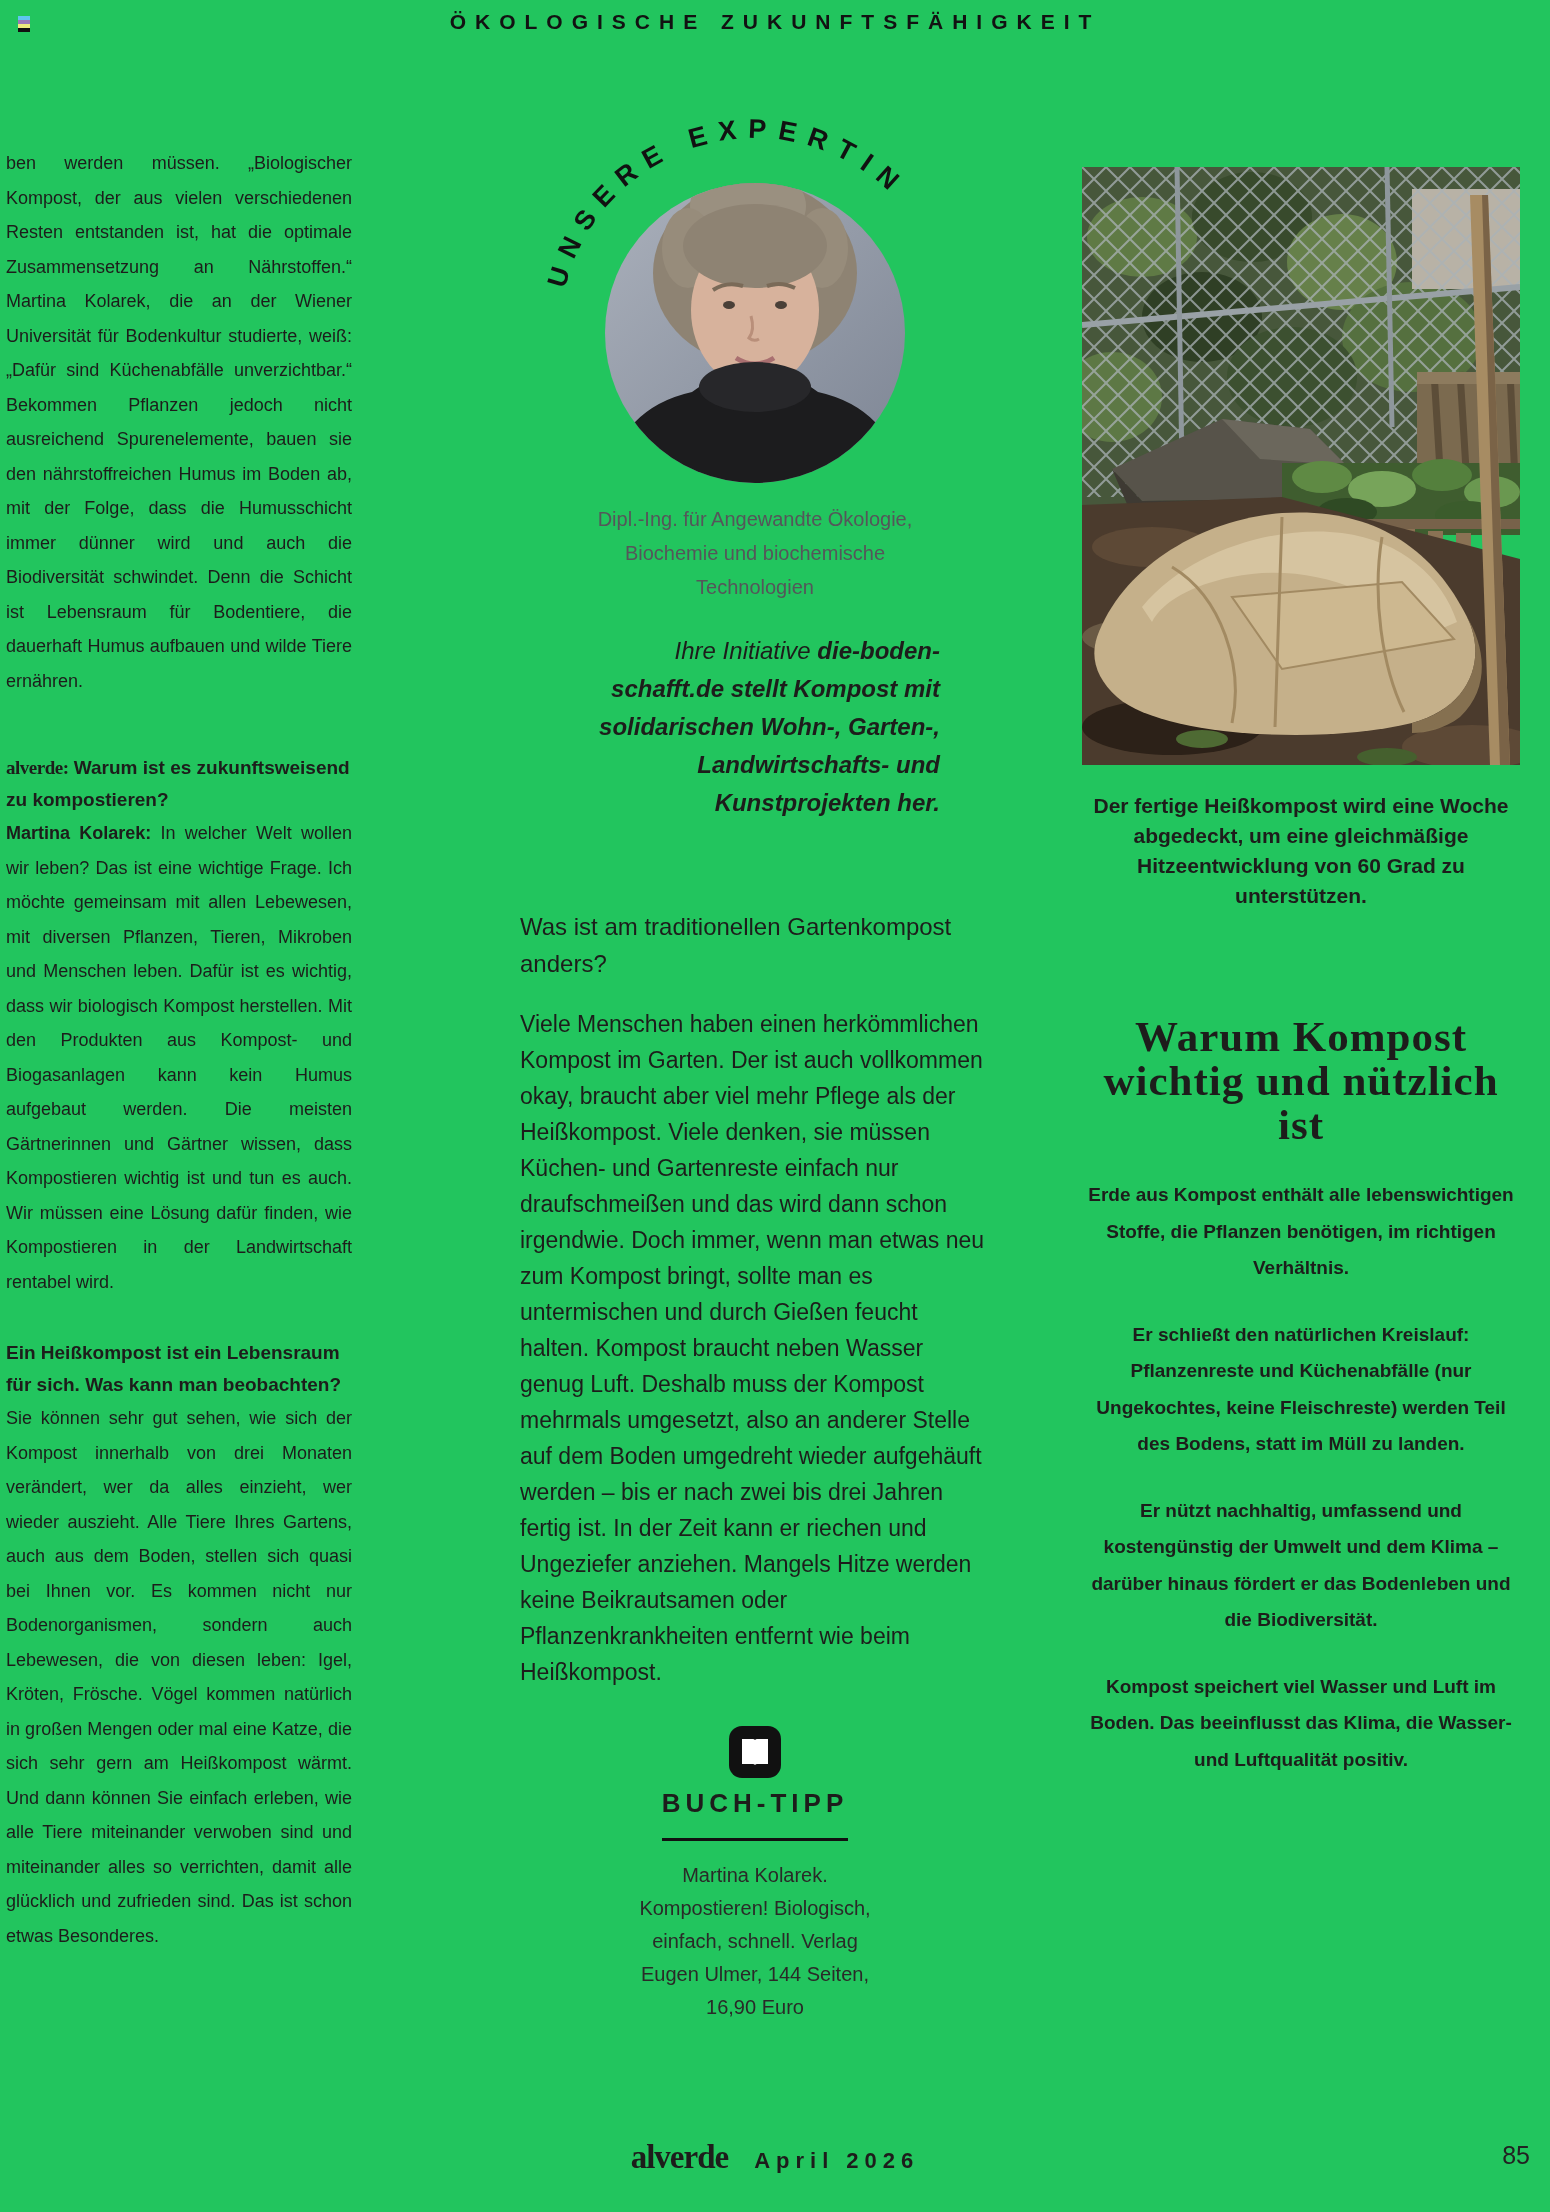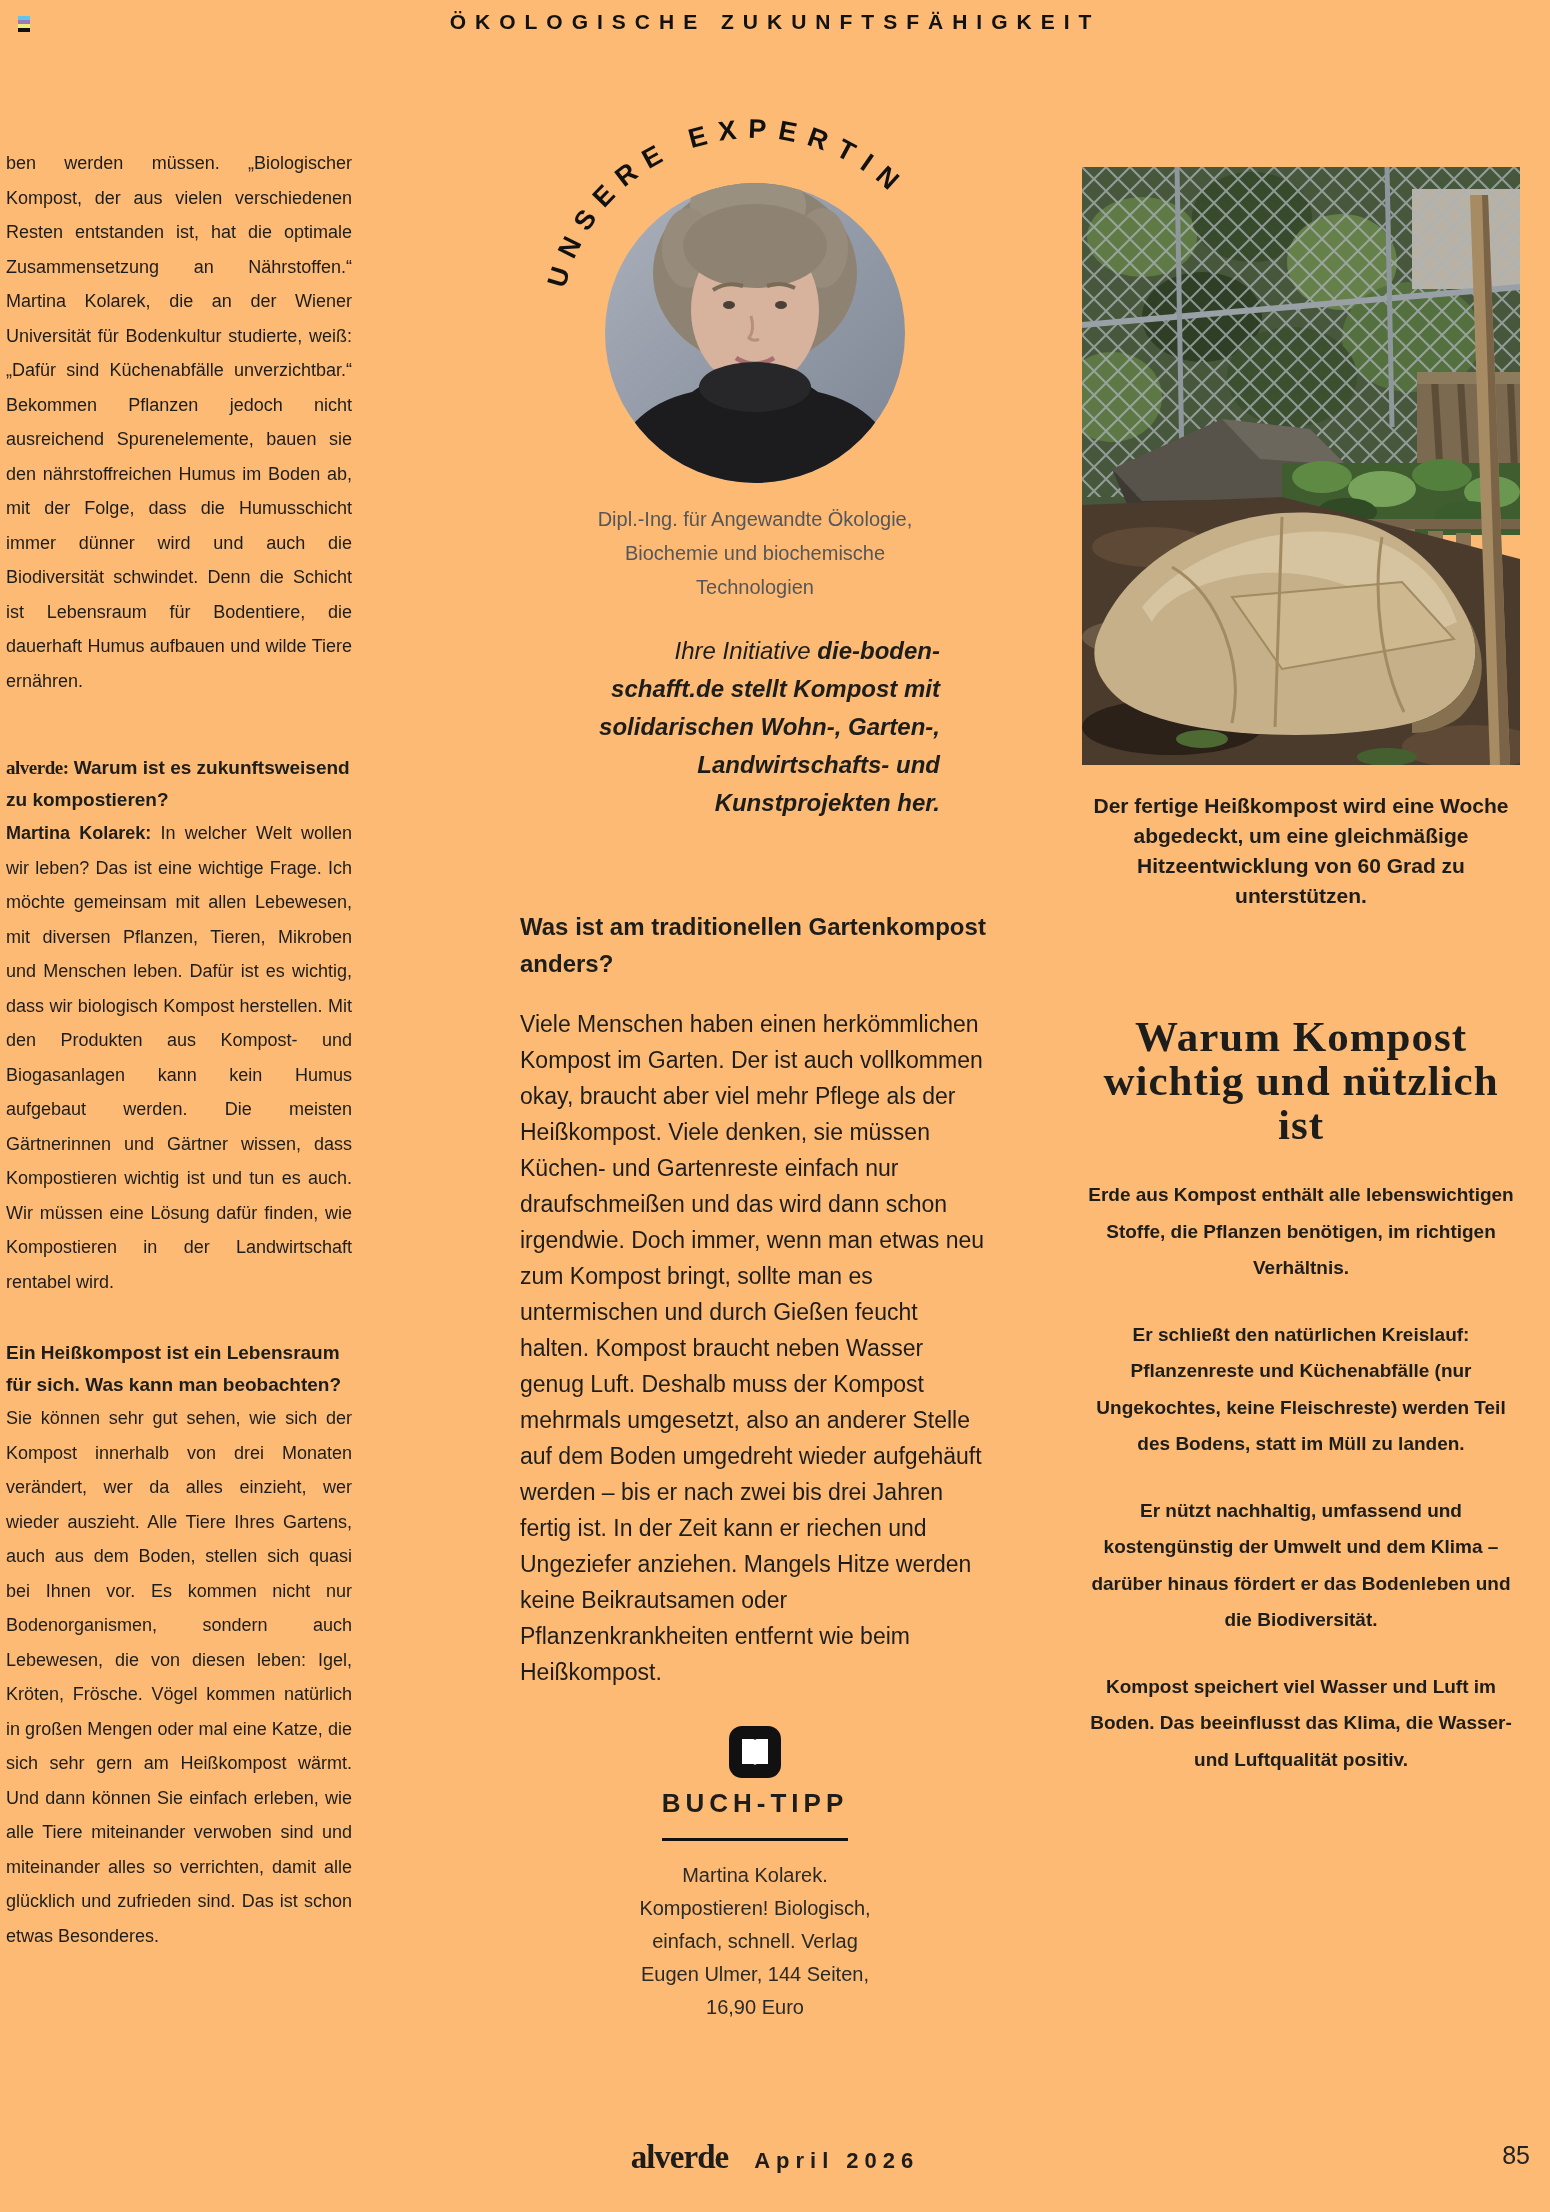--- a/index.html
+++ b/index.html
@@ -1,18 +1,18 @@
 <!DOCTYPE html>
 <html lang="de"><head>
 <meta charset="utf-8">
 <style>
   html,body{margin:0;padding:0;background:#e8e8e6;}
   .page{
     position:relative; width:1550px; height:2212px; margin:0 auto;
-    background:#fdba74; color:#1d1d1b; overflow:hidden;
+    background:#22c55e; color:#1d1d1b; overflow:hidden;
     font-family:"Liberation Sans", sans-serif;
   }
   
   .kicker{
     position:absolute; top:10px; left:0; width:100%;
     text-align:center; font-size:21px; font-weight:700;
     letter-spacing:9px; color:#121212;
   }
   .regmark{position:absolute; top:16px; left:18px; width:12px;}
   .regmark div{height:4px; width:12px;}
@@ -25,21 +25,21 @@
   .col1 .qa-head2{margin-top:38px;}
   .logo-inline{font-family:"Liberation Serif", serif; font-weight:700; letter-spacing:-0.5px;}
   b{font-weight:700;}
   
   .col2{position:absolute; left:520px; top:78px; width:470px;}
   .expert-svg{display:block; margin:0 auto;}
   .expert-name{margin-top:14px; text-align:center; font-size:27px; font-weight:700; letter-spacing:1px;}
   .expert-title{margin-top:4px; text-align:center; font-size:20px; line-height:34px; color:#55565a; width:380px; margin-left:auto; margin-right:auto;}
   .initiative{margin-top:28px; text-align:right; font-size:24px; line-height:38px; font-weight:700; width:370px; margin-left:auto; margin-right:auto;font-style:italic;}
   .initiative .prefix{font-weight:400;}
-  .col2 .qa-head{margin-top:86px; font-weight:700; font-size:24px; line-height:37px; text-align:left;}
+  .col2 .qa-head{margin-top:86px; font-weight:400; font-size:24px; line-height:37px; text-align:left;}
   .col2 .answer{margin-top:0; font-size:23px; line-height:36px; text-align:left;}
   .buchtipp{margin-top:34px; text-align:center;}
   .book-icon{display:inline-block;}
   .buchtipp-label{display:inline-block; margin-top:4px; font-size:26px; font-weight:700;
      letter-spacing:5px; border-bottom:3px solid #111; padding-bottom:19px;}
   .buchtipp-text{margin:18px auto 0 auto; font-size:20px; line-height:33px; color:#2a2a28; width:260px; }
   
   .col3{position:absolute; left:1082px; top:167px; width:438px;}
   .photo-svg{display:block;}
   .photo-caption{margin:26px auto 0 auto; width:430px; text-align:center;

